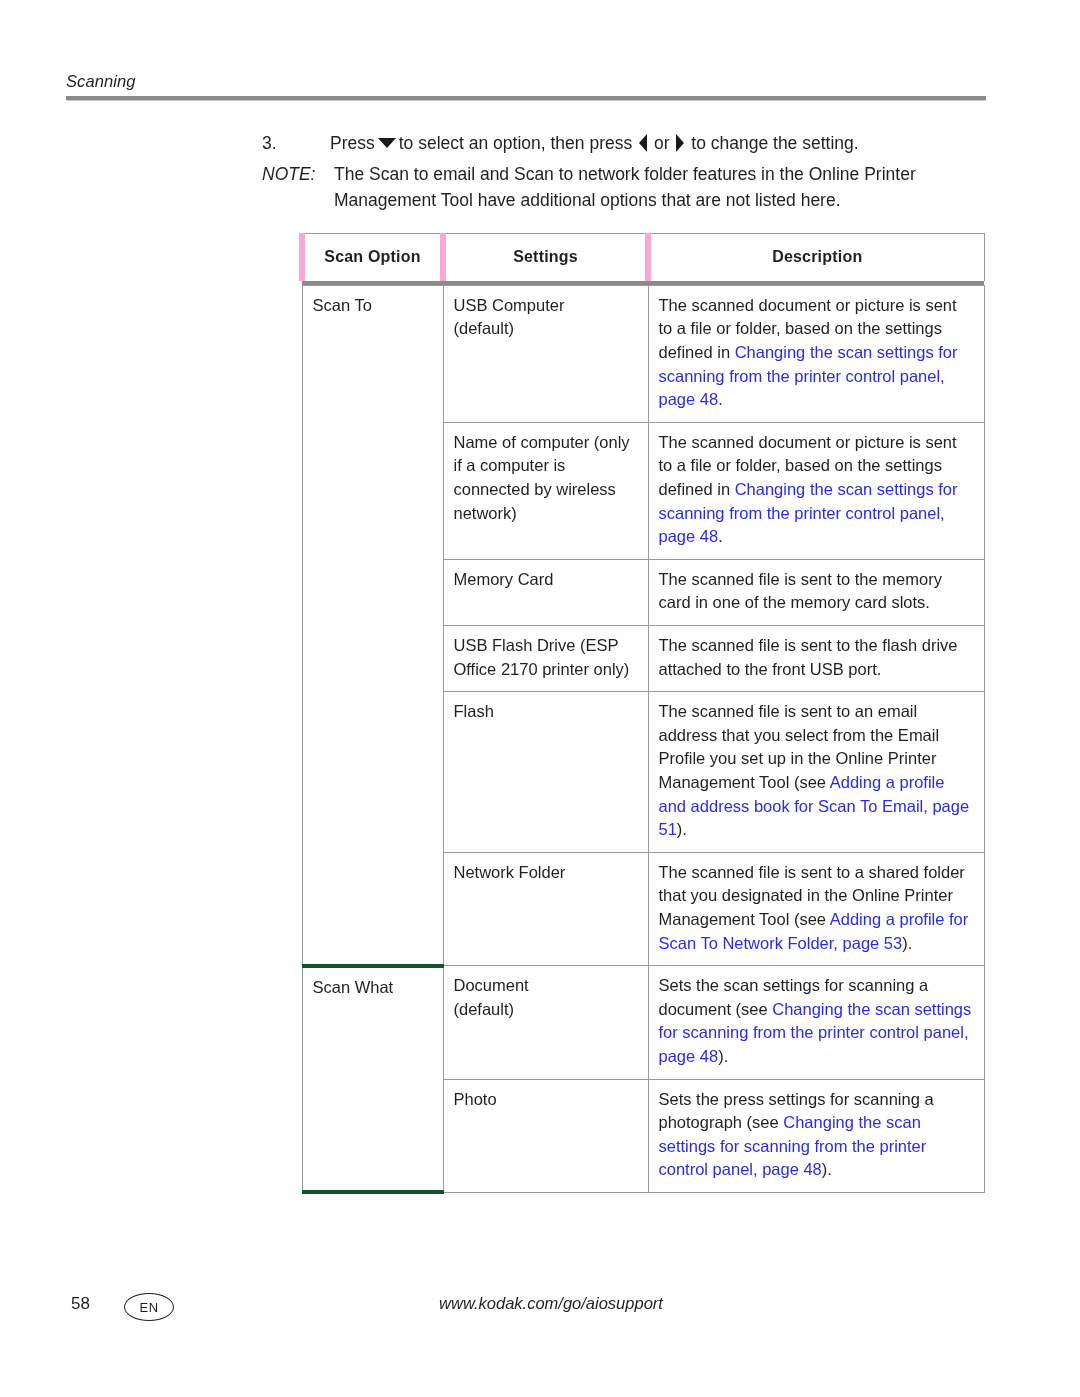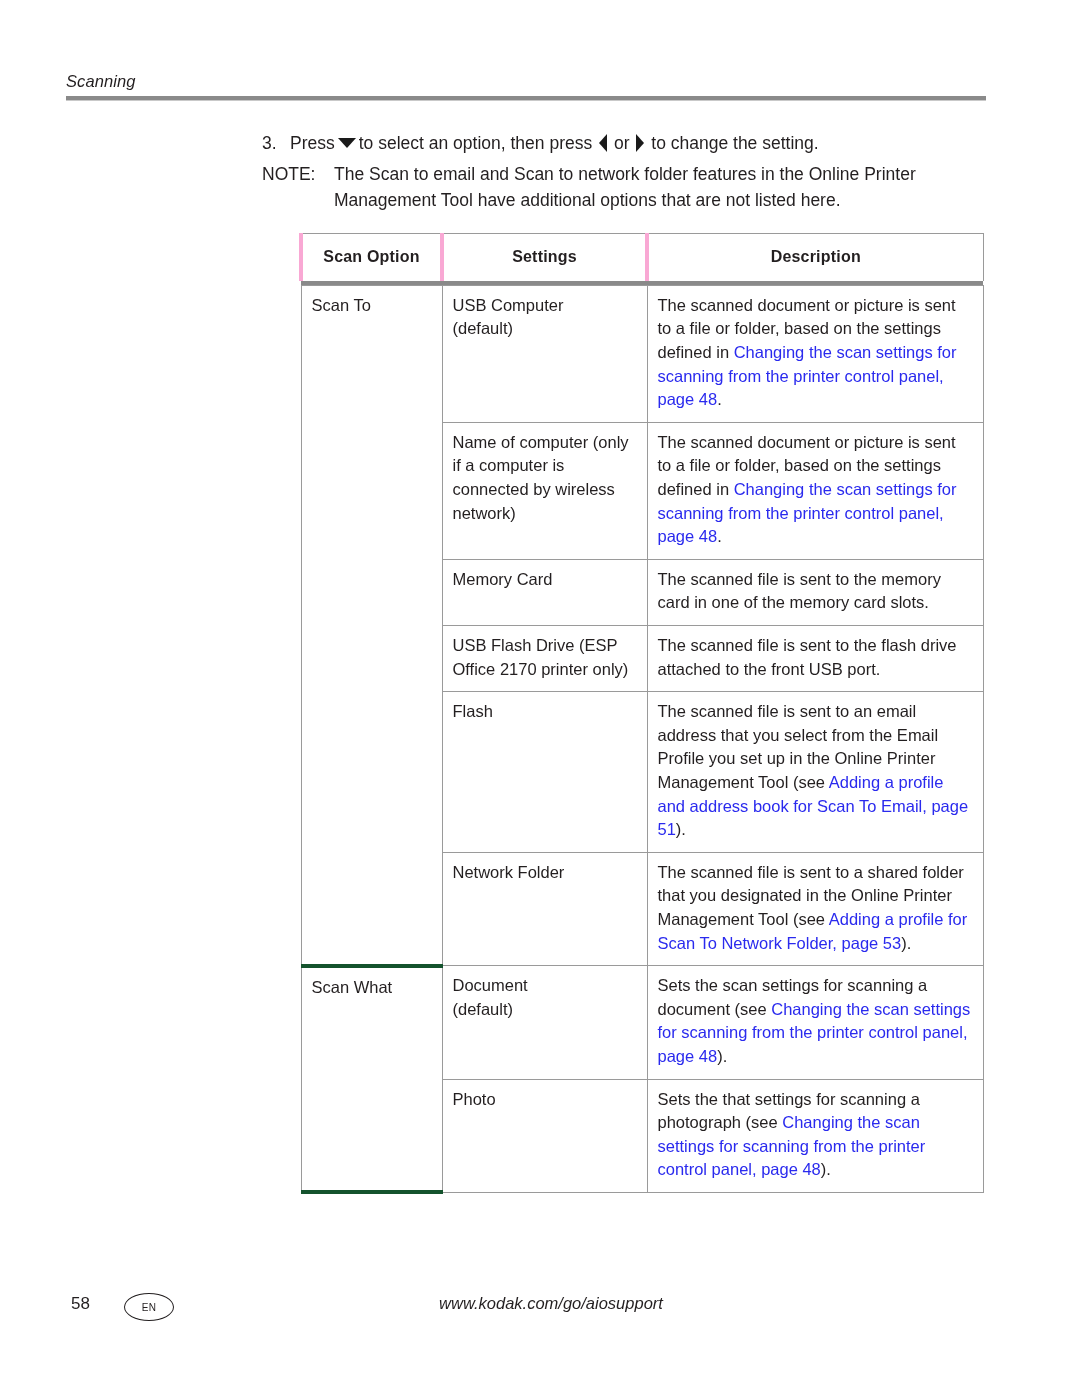--- a/index.html
+++ b/index.html
@@ -56,30 +56,31 @@
     color: #231f20;
   }
   .step-line {
     display: flex;
     align-items: baseline;
   }
   .step-num {
     width: 28px;
     flex: none;
   }
-  .step-body { flex: 1 1 auto; }
+  .step-body { flex: 1 1 auto; margin-left: 40px; }
 
   .note-line {
     display: flex;
     align-items: baseline;
     margin-top: 4px;
   }
   .note-label {
     width: 72px;
     flex: none;
+    font-style: italic;
   }
   .note-body {
     flex: 1 1 auto;
   }
 
   
   .tri {
     display: inline-block;
     position: relative;
     vertical-align: baseline;
@@ -133,21 +134,21 @@
 
   .scan-table thead th {
     text-align: center;
     font-weight: bold;
     font-size: 16px;
     font-stretch: condensed;
     letter-spacing: 0.2px;
     padding-top: 12px;
     padding-bottom: 12px;
     border-top: 1px solid #9a9a9a;
-    border-left: 4px solid #f9a8d4;
+    border-left: 6px solid #f9a8d4;
     border-right: 1px solid #9a9a9a;
   }
   .scan-table thead tr.head-rule-row td {
     padding: 0;
     height: 4px;
     background: #8a8a8a;
     border: none;
   }
 
   .scan-table tbody td {
@@ -180,21 +181,21 @@
     position: absolute;
     left: 113px;
     top: 5px;
     width: 48px;
     height: 26px;
     border: 1.6px solid #231f20;
     border-radius: 50%;
     display: flex;
     align-items: center;
     justify-content: center;
-    font-size: 10px;
+    font-size: 13px;
     letter-spacing: 0.4px;
     color: #231f20;
   }
   .footer-url {
     position: absolute;
     left: 0;
     top: 6px;
     width: 1080px;
     text-align: center;
     font-style: italic;
@@ -269,21 +270,21 @@
           <td><span>The scanned file is sent to a shared folder that you designated in the Online Printer Management Tool (see </span><span class="xref">Adding a profile for Scan To Network Folder, page 53</span><span>).</span></td>
         </tr>
         <tr>
           <td rowspan="2" class="span-cell">Scan What</td>
           <td style="white-space: pre-line;">Document
 (default)</td>
           <td><span>Sets the scan settings for scanning a document (see </span><span class="xref">Changing the scan settings for scanning from the printer control panel, page 48</span><span>).</span></td>
         </tr>
         <tr>
           <td style="white-space: pre-line;">Photo</td>
-          <td><span>Sets the that settings for scanning a photograph (see </span><span class="xref">Changing the scan settings for scanning from the printer control panel, page 48</span><span>).</span></td>
+          <td><span>Sets the press settings for scanning a photograph (see </span><span class="xref">Changing the scan settings for scanning from the printer control panel, page 48</span><span>).</span></td>
         </tr>
       </tbody>
   </table>
 
   <div class="footer">
     <span class="folio">58</span>
     <span class="lang-badge">EN</span>
     <span class="footer-url">www.kodak.com/go/aiosupport</span>
   </div>
 

